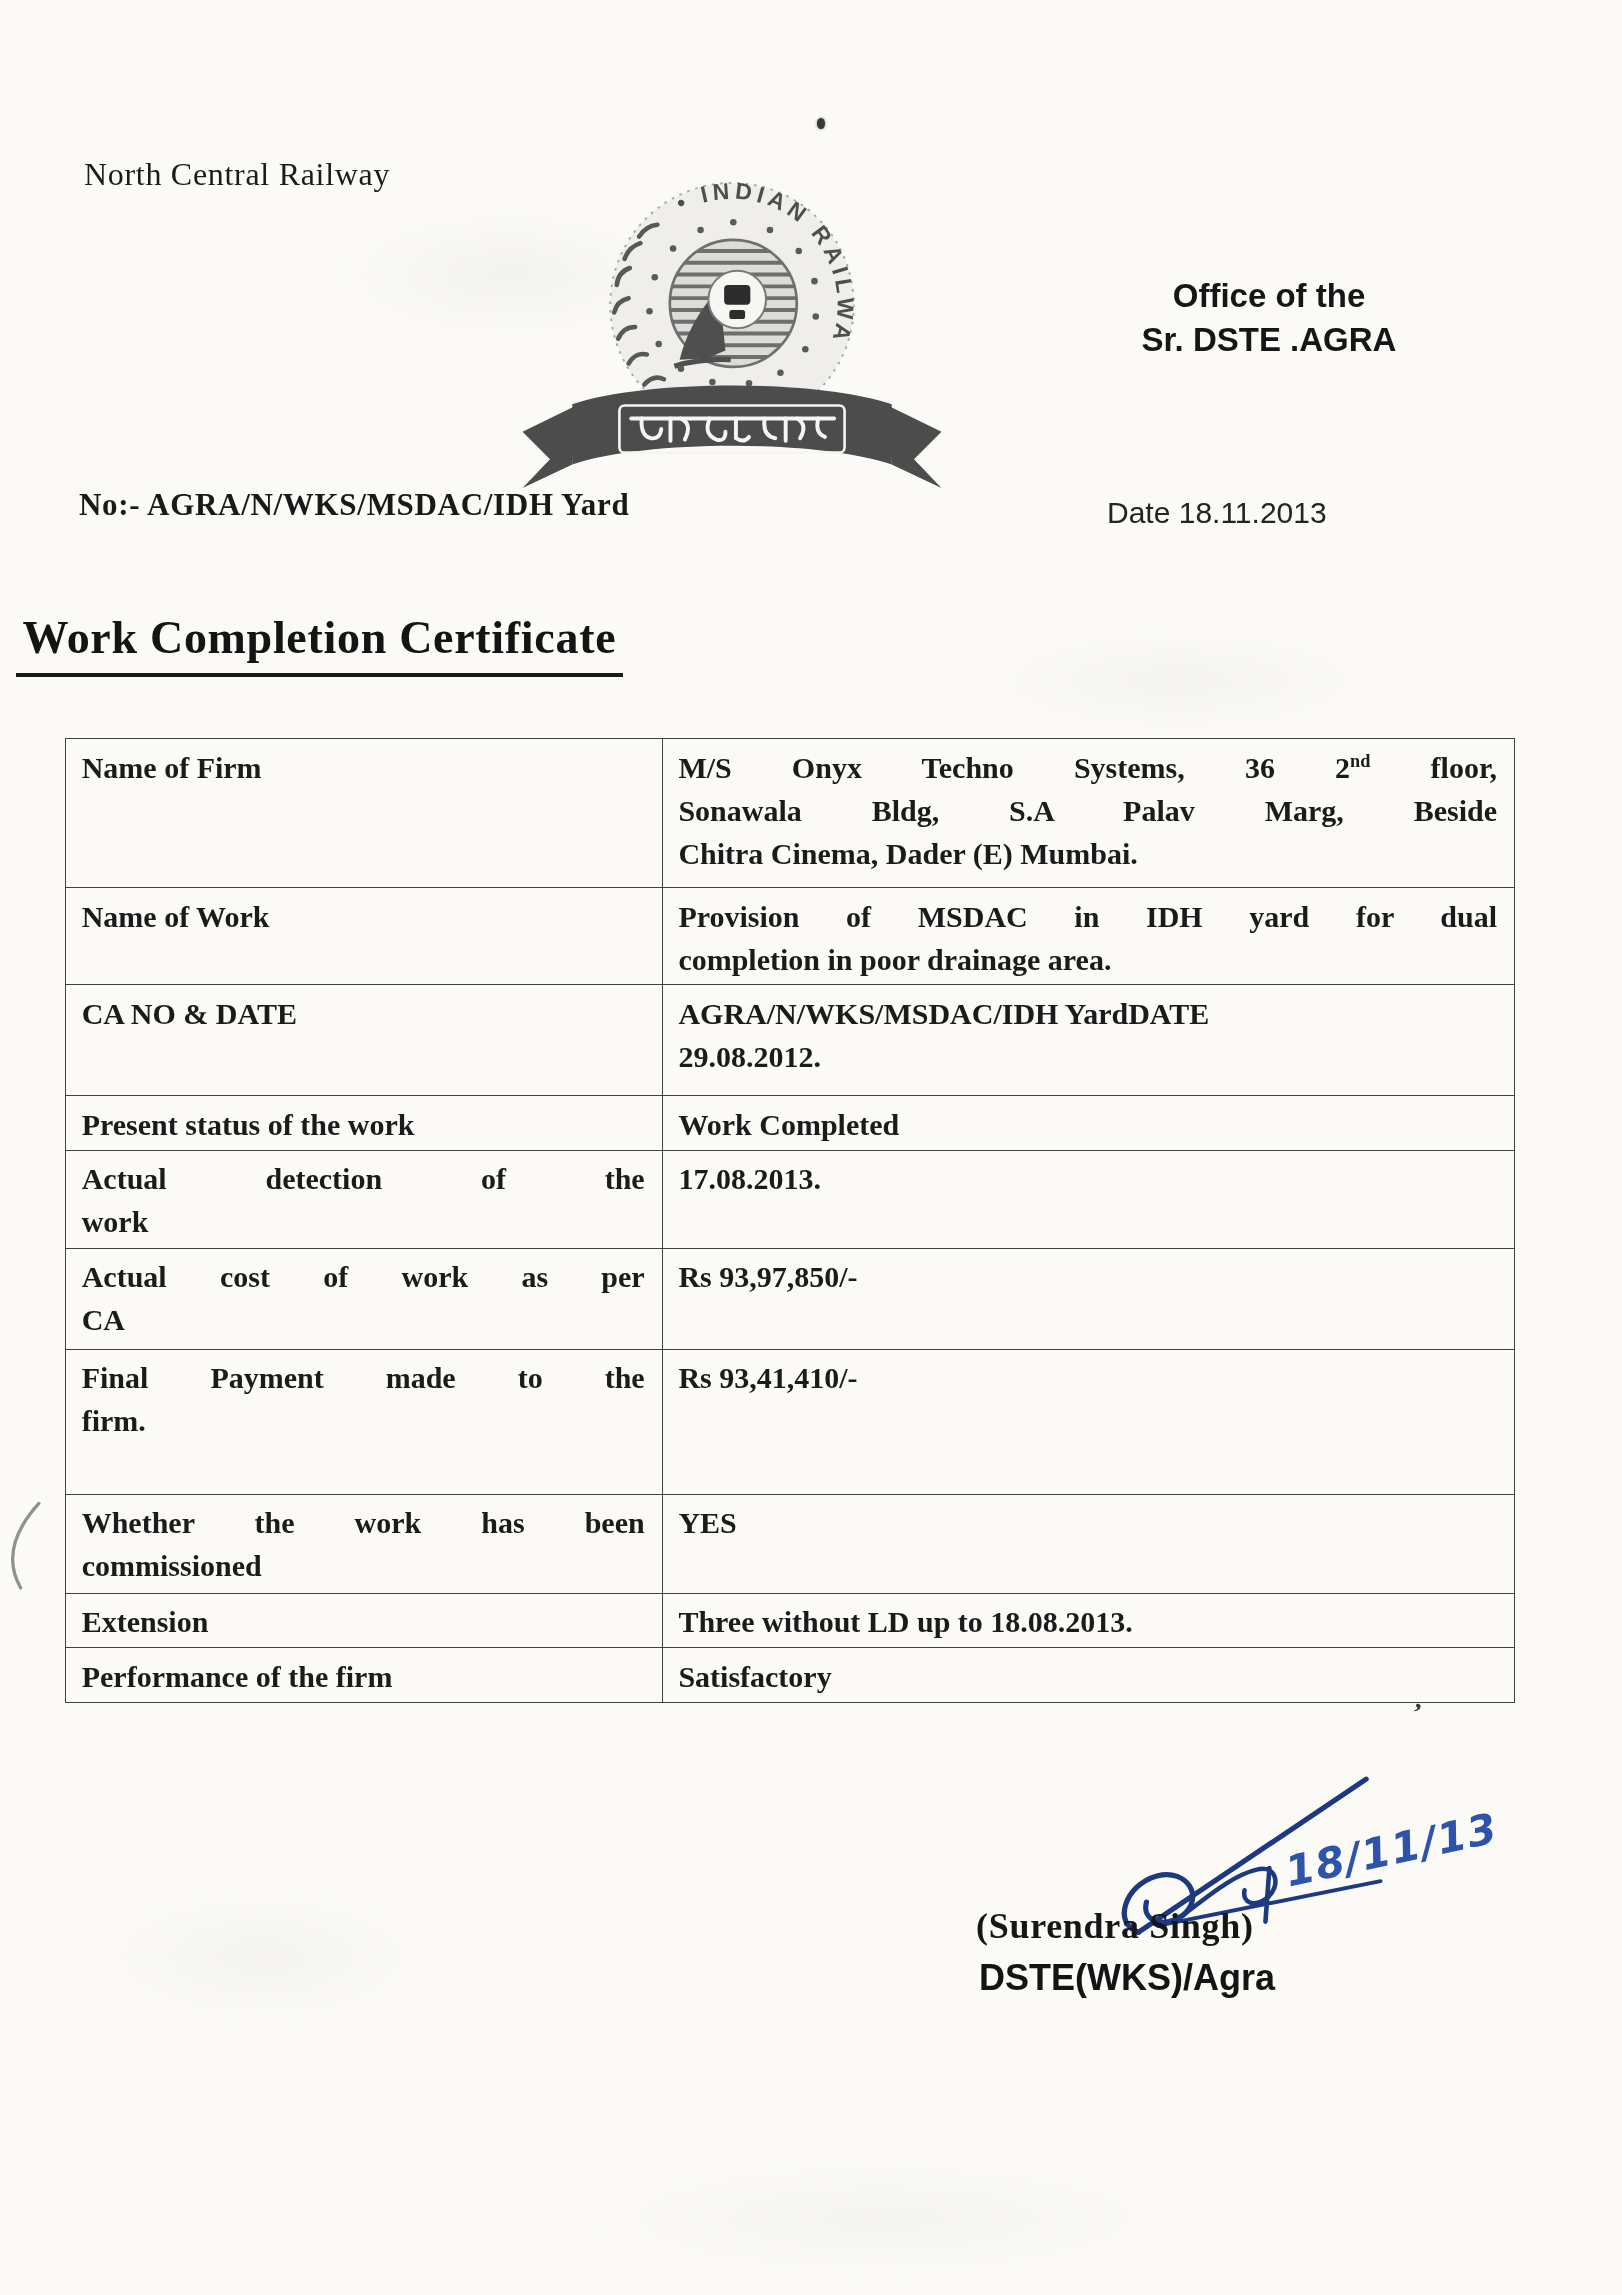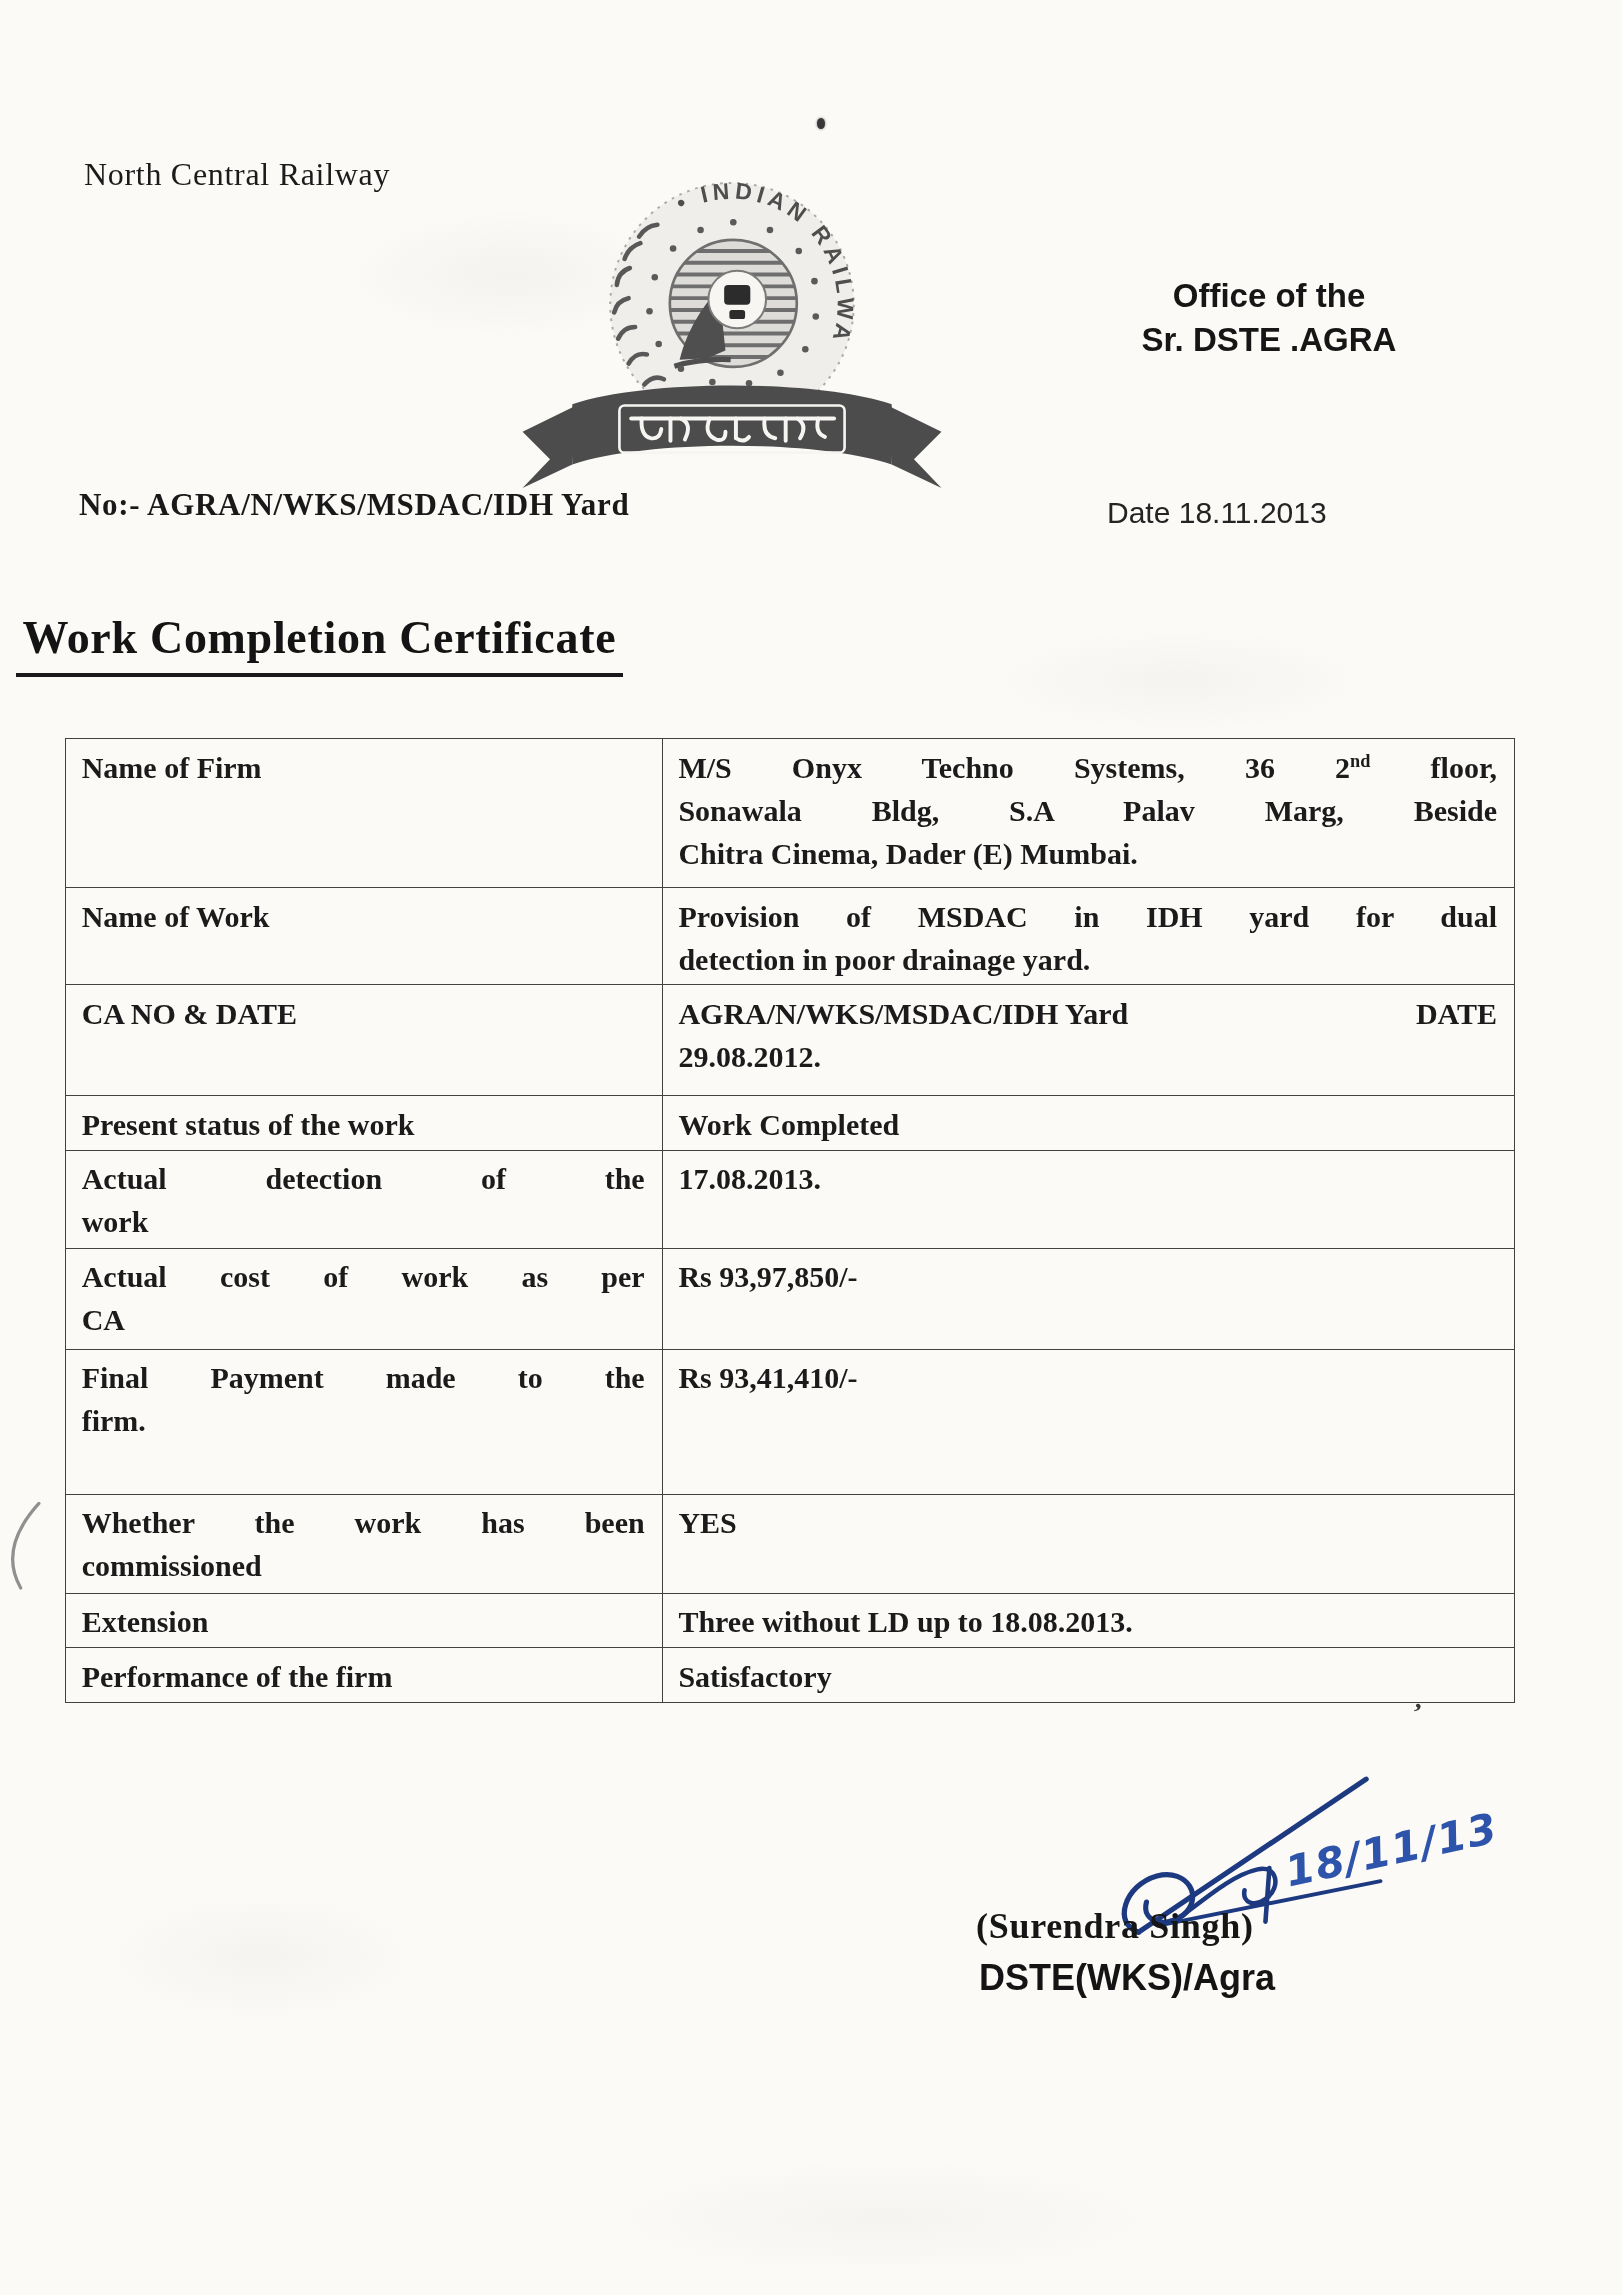--- a/index.html
+++ b/index.html
@@ -46,21 +46,21 @@
     position:absolute;left:65px;top:738px;width:1450px;
     border-collapse:collapse;table-layout:fixed;
   }
   table.cert td{
     border:1.3px solid #414141;vertical-align:top;
     padding:6.5px 17px 3.9px 15.7px;
     font-weight:bold;font-size:30px;line-height:43px;color:#1b1b1b;
   }
   td.lbl{width:563px;}
   .jline{text-align:justify;text-align-last:justify;}
-  .splitline{display:flex;justify-content:space-between;}
+  .splitline{display:flex;}
   sup.ord{font-size:18.3px;line-height:0;vertical-align:super;}
   tr.h228{height:149px;margin-top:16px;} tr.h148{height:97px;} tr.h170{height:111px;}
   tr.h138{height:90px;} tr.h76{height:50px;}  tr.h150{height:98px;}
   tr.h154{height:101px;} tr.h222{height:145px;} tr.h152{height:99px;}
   tr.h74{height:48px;}  tr.h72{height:47px;}
 
   .sig-area{position:absolute;left:1073px;top:1770px;width:432px;height:170px;pointer-events:none;}
   .sig-name{
     position:absolute;left:976px;top:1905px;
     font-weight:bold;font-size:36px;color:#161616;letter-spacing:0.7px;
@@ -200,21 +200,21 @@
         <div class="jline">Sonawala Bldg, S.A Palav Marg, Beside</div>
         <div>Chitra Cinema, Dader (E) Mumbai.</div>
       </td>
     </tr>
     <tr class="h148">
       <td class="lbl">
         <div>Name of Work</div>
       </td>
       <td>
         <div class="jline">Provision of MSDAC in IDH yard for dual</div>
-        <div>detection in poor drainage yard.</div>
+        <div>completion in poor drainage area.</div>
       </td>
     </tr>
     <tr class="h170">
       <td class="lbl">
         <div>CA NO &amp; DATE</div>
       </td>
       <td>
         <div class="splitline">
           <span>AGRA/N/WKS/MSDAC/IDH Yard</span>
           <span>DATE</span>

